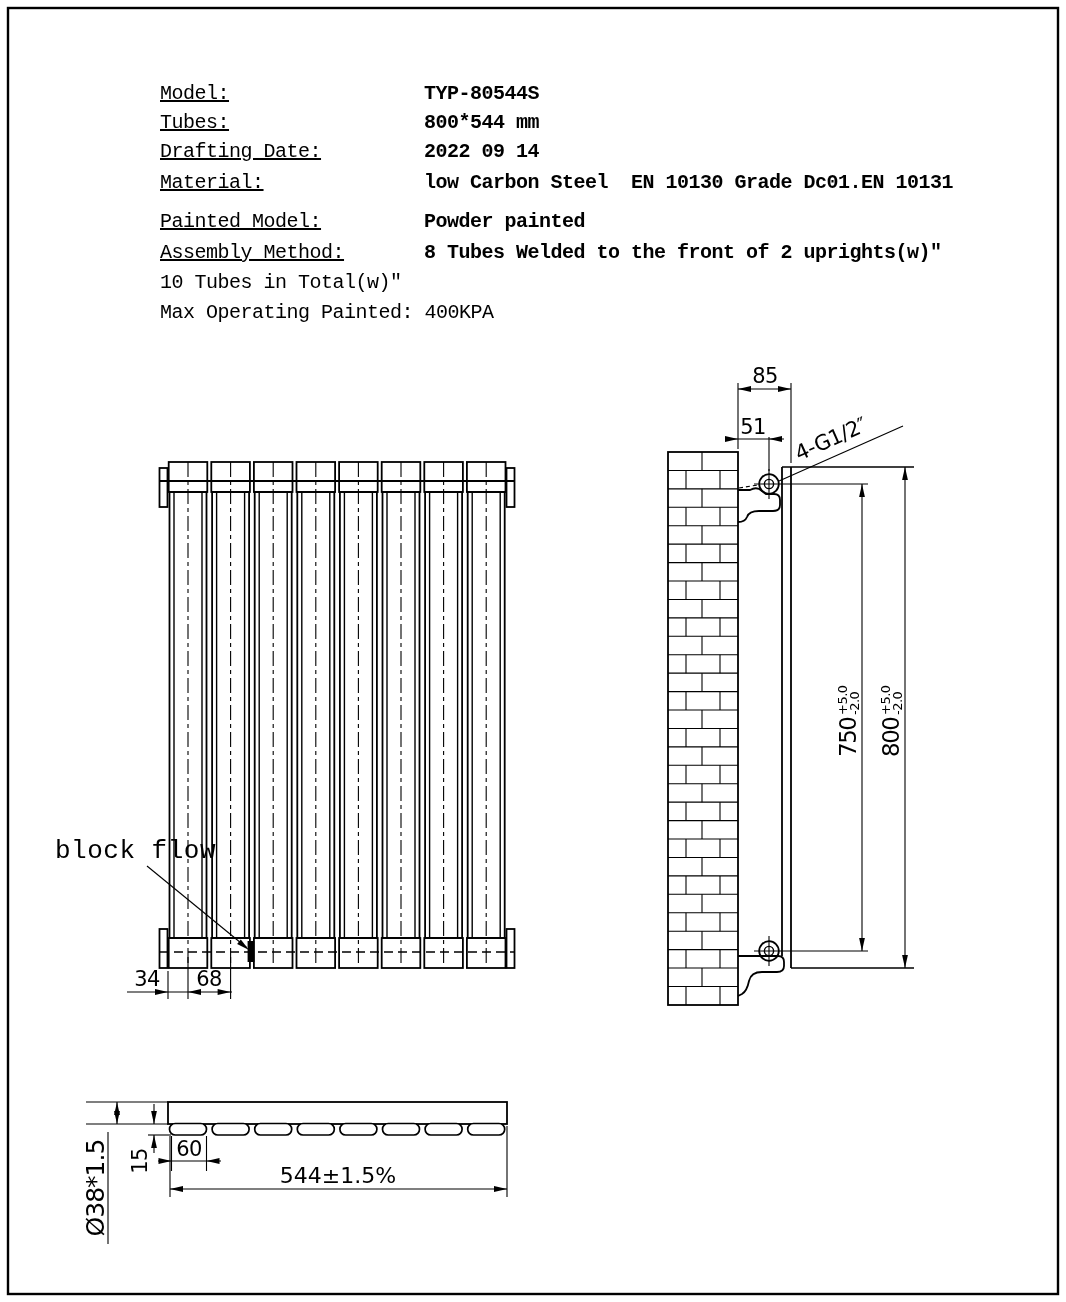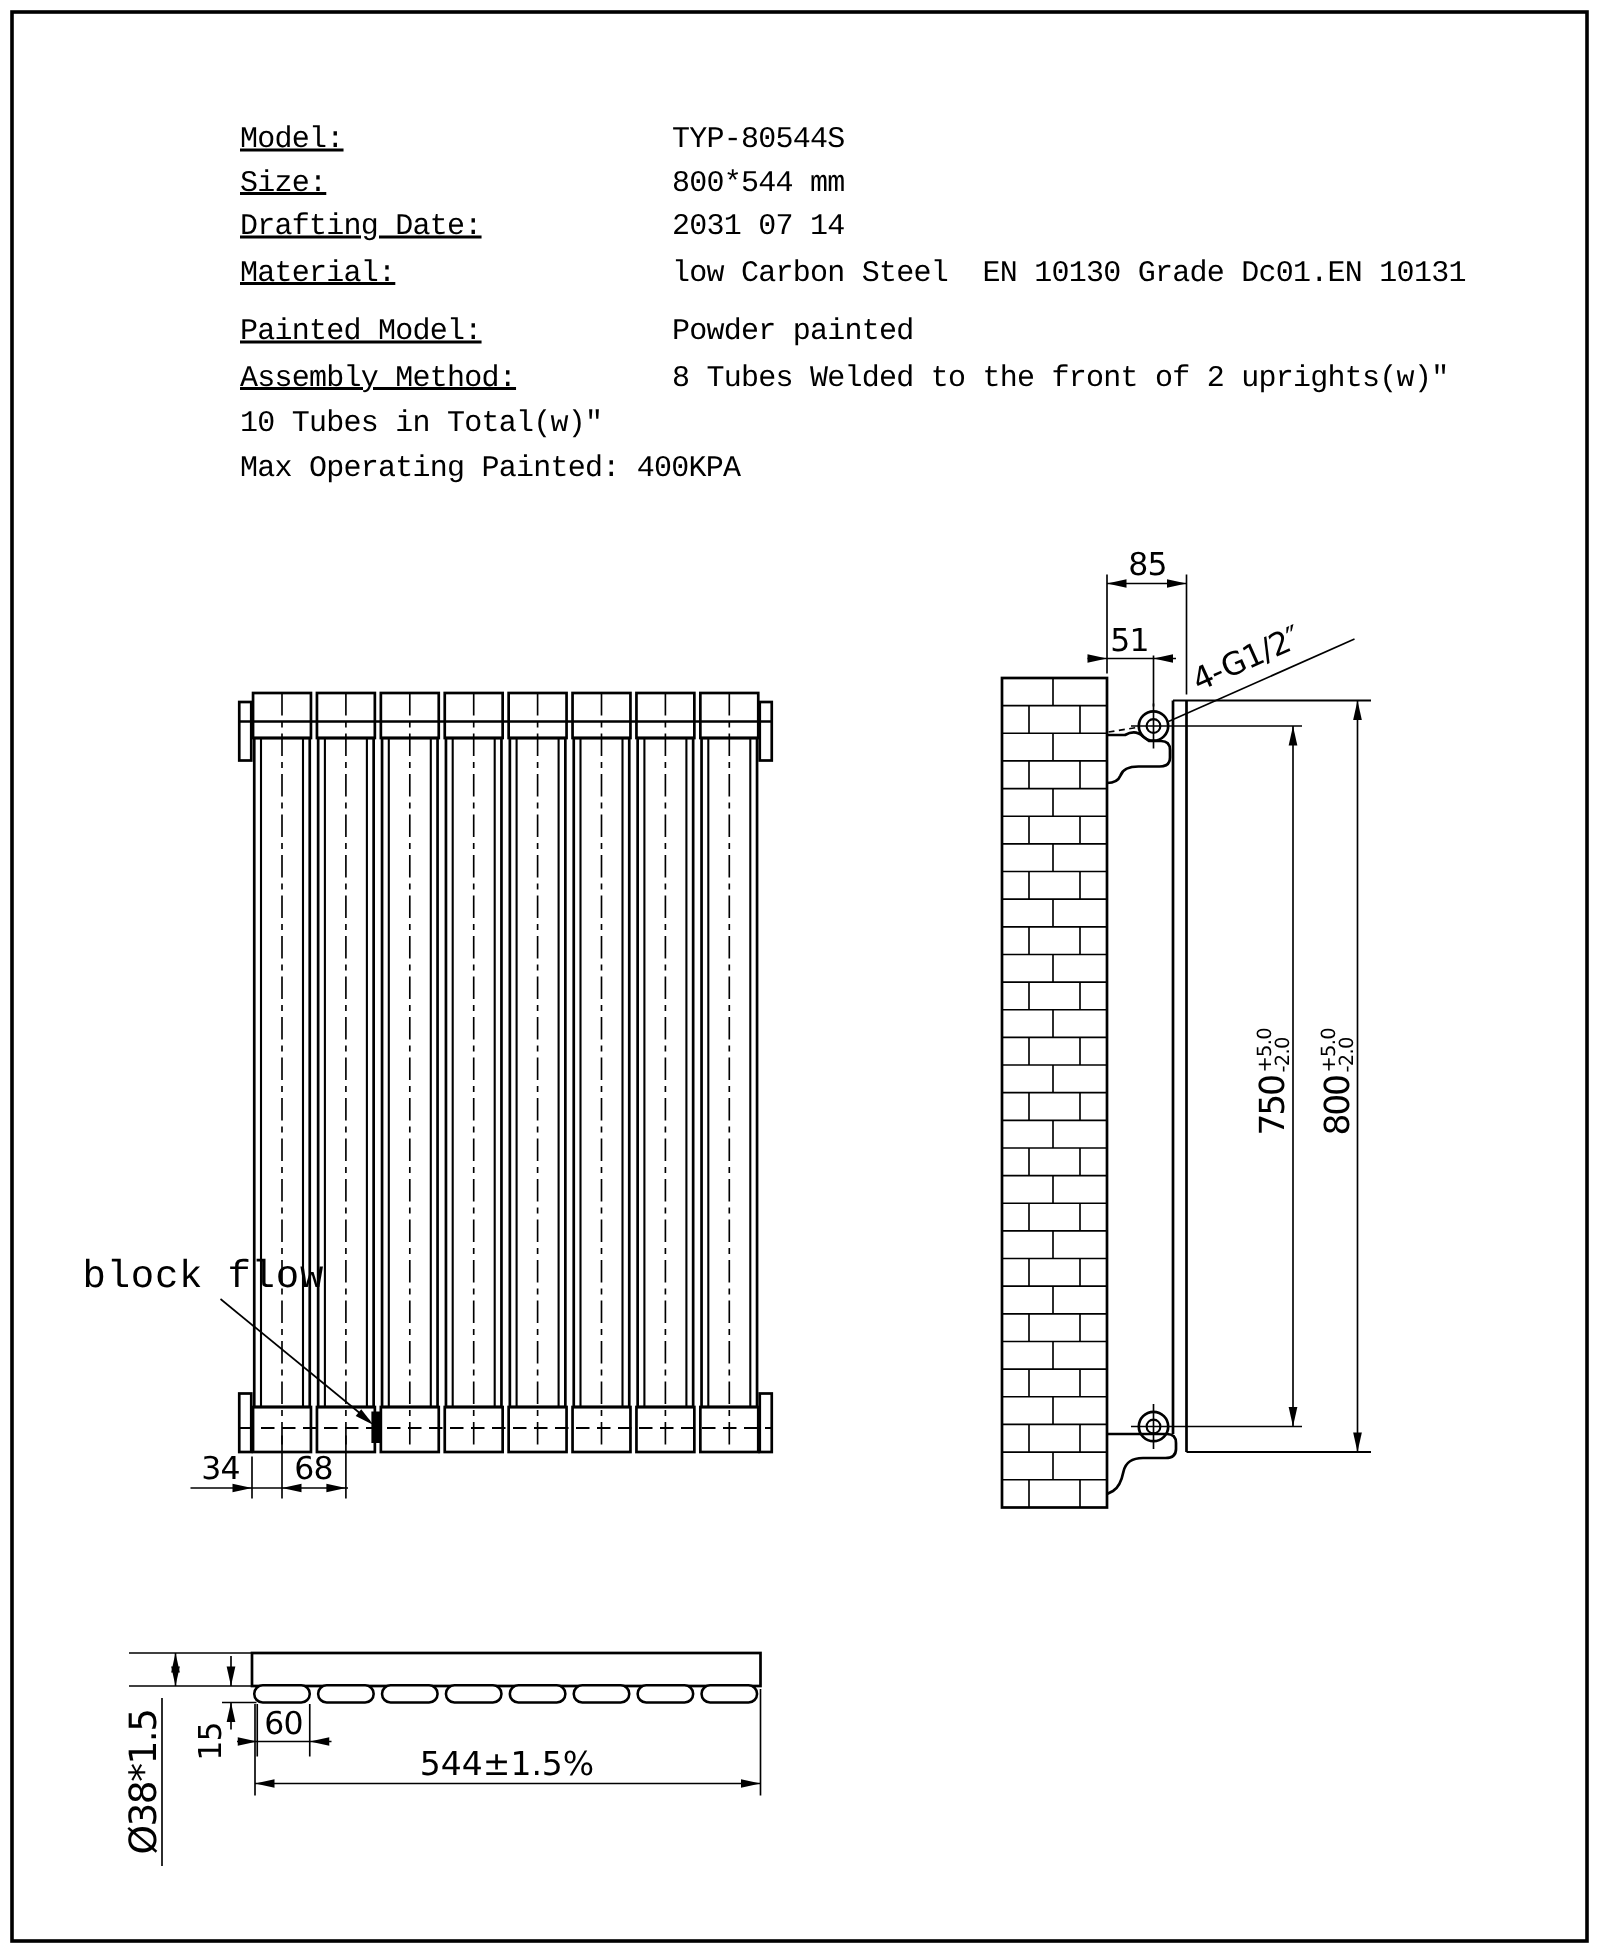--- a/index.html
+++ b/index.html
@@ -2,21 +2,21 @@
 <html><head>
 <meta charset="utf-8">
 <style>
   html,body{margin:0;padding:0;background:#fff;}
   .page{position:relative;width:1066px;height:1302px;background:#fff;overflow:hidden;
         font-family:"Liberation Mono","DejaVu Sans Mono",monospace;}
   svg{position:absolute;left:0;top:0;}
   .spec{position:absolute;left:0;top:0;width:1066px;}
   .spec-row{position:absolute;white-space:pre;font-size:20px;letter-spacing:-0.5px;color:#000;}
   .spec-label{position:absolute;left:160px;top:0;white-space:pre;text-decoration:underline;}
-  .spec-value{position:absolute;left:448px;top:0;white-space:pre;}
+  .spec-value{position:absolute;left:424px;top:0;white-space:pre;font-weight:bold;}
   .note{position:absolute;left:160px;white-space:pre;font-size:20px;letter-spacing:-0.5px;color:#000;text-align:right;}
   .blockflow{position:absolute;left:55px;top:836px;font-size:26px;color:#000000;letter-spacing:0.5px;white-space:pre;}
   .dim{font-family:"DejaVu Sans","Liberation Sans",sans-serif;font-size:21px;fill:#000;letter-spacing:-0.5px;}
   .dim-big{font-family:"DejaVu Sans","Liberation Sans",sans-serif;font-size:22px;fill:#000;}
   .dim-rot{font-family:"DejaVu Sans","Liberation Sans",sans-serif;font-size:23px;fill:#000;letter-spacing:-1.5px;}
   .dim-rot-big{font-family:"DejaVu Sans","Liberation Sans",sans-serif;font-size:25px;fill:#000;letter-spacing:-1px;}
   .tol{font-family:"DejaVu Sans","Liberation Sans",sans-serif;font-size:13px;fill:#000;letter-spacing:-0.5px;}
   .obj{stroke:#000;fill:none;stroke-width:1.8;}
   .thin{stroke:#000;fill:none;stroke-width:1.1;}
   .mid{stroke:#000;fill:none;stroke-width:1.4;}
@@ -287,26 +287,26 @@
         <polygon points="0,0 -13,2.9 -13,-2.9" fill="#000" transform="translate(249,950) rotate(39.5)"></polygon>
       </g>
   </svg>
 
   <div class="spec">
     <div class="spec-row" style="top:82px">
       <span class="spec-label">Model:</span>
       <span class="spec-value">TYP-80544S</span>
     </div>
     <div class="spec-row" style="top:111px">
-      <span class="spec-label">Size:</span>
+      <span class="spec-label">Tubes:</span>
       <span class="spec-value">800*544 mm</span>
     </div>
     <div class="spec-row" style="top:140px">
       <span class="spec-label">Drafting Date:</span>
-      <span class="spec-value">2031 07 14</span>
+      <span class="spec-value">2022 09 14</span>
     </div>
     <div class="spec-row" style="top:171px">
       <span class="spec-label">Material:</span>
       <span class="spec-value">low Carbon Steel  EN 10130 Grade Dc01.EN 10131</span>
     </div>
     <div class="spec-row" style="top:210px">
       <span class="spec-label">Painted Model:</span>
       <span class="spec-value">Powder painted</span>
     </div>
     <div class="spec-row" style="top:241px">

